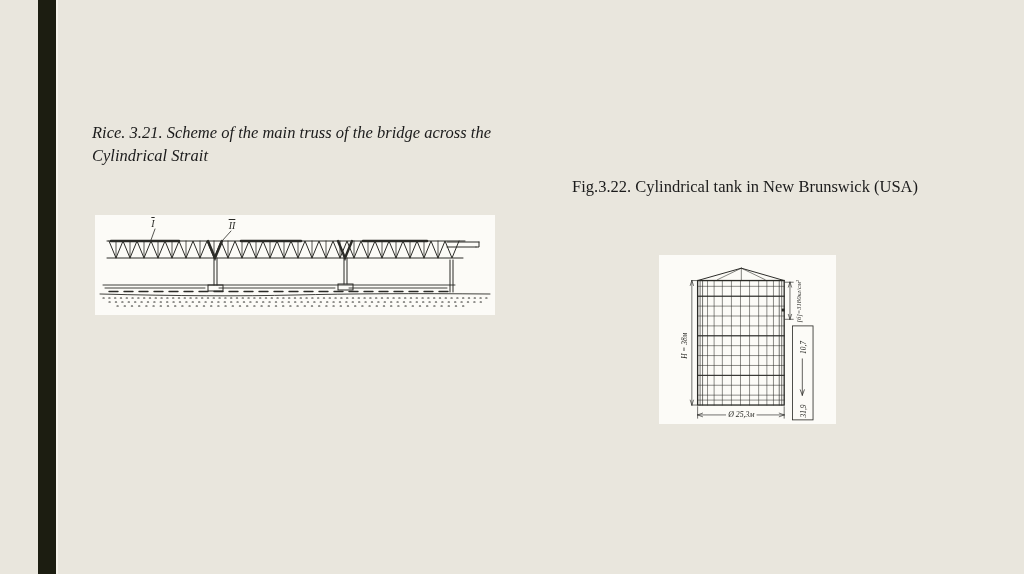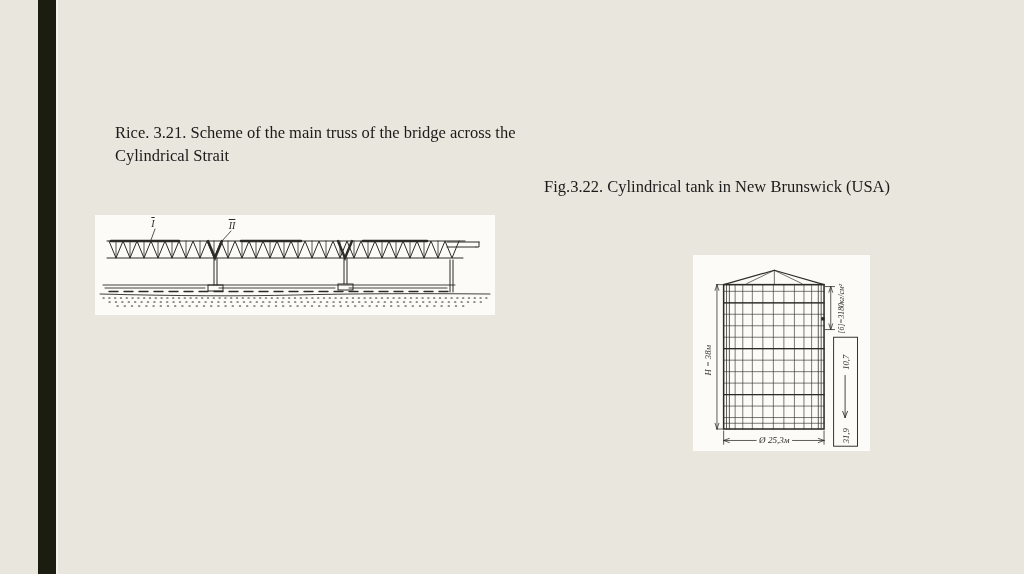--- a/index.html
+++ b/index.html
@@ -20,28 +20,28 @@
     background: #1c1d11;
     border-right: 2px solid #f5f3eb;
   }
   .caption {
     position: absolute;
     font-size: 16.5px;
     line-height: 23px;
     color: #1b1b1b;
     white-space: nowrap;
   }
-  .caption-bridge { left: 115px; top: 121px; }
-  .caption-tank   { left: 544px; top: 175px; }
+  .caption-bridge { left: 92px; top: 121px; font-style: italic; }
+  .caption-tank   { left: 572px; top: 175px; }
   .figure {
     position: absolute;
     background: #fcfbf7;
   }
   .figure-bridge { left: 95px;  top: 215px; width: 400px; height: 100px; }
-  .figure-tank   { left: 659px; top: 255px; width: 177px; height: 196px; margin-left: 34px; }
+  .figure-tank   { left: 659px; top: 255px; width: 177px; height: 169px; }
   .figure svg { display: block; width: 100%; height: 100%; }
   svg text {
     font-family: "Liberation Serif", serif;
     font-style: italic;
     fill: #2b2b27;
   }
 </style>
 </head>
 <body>
 

